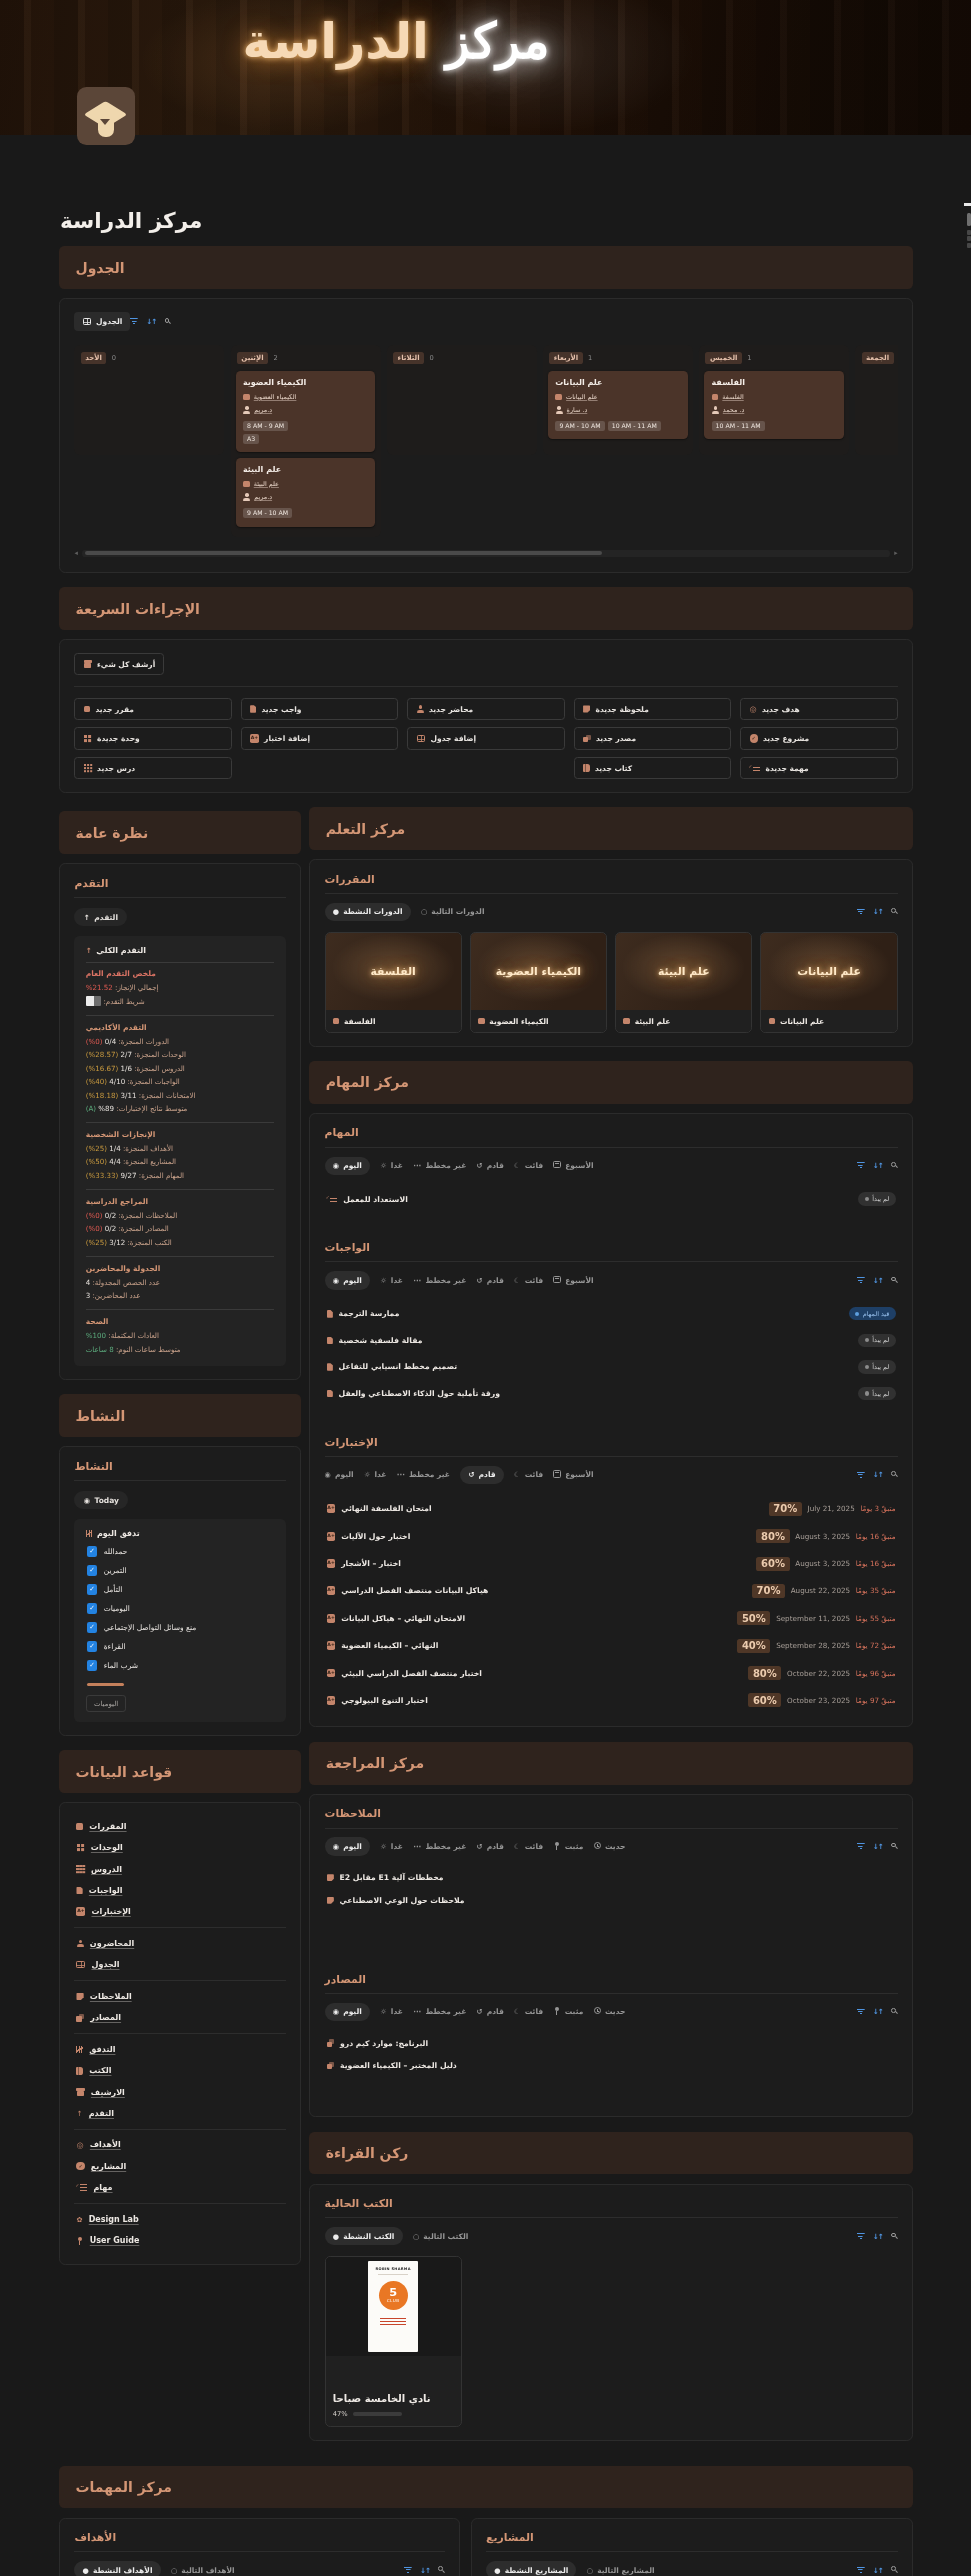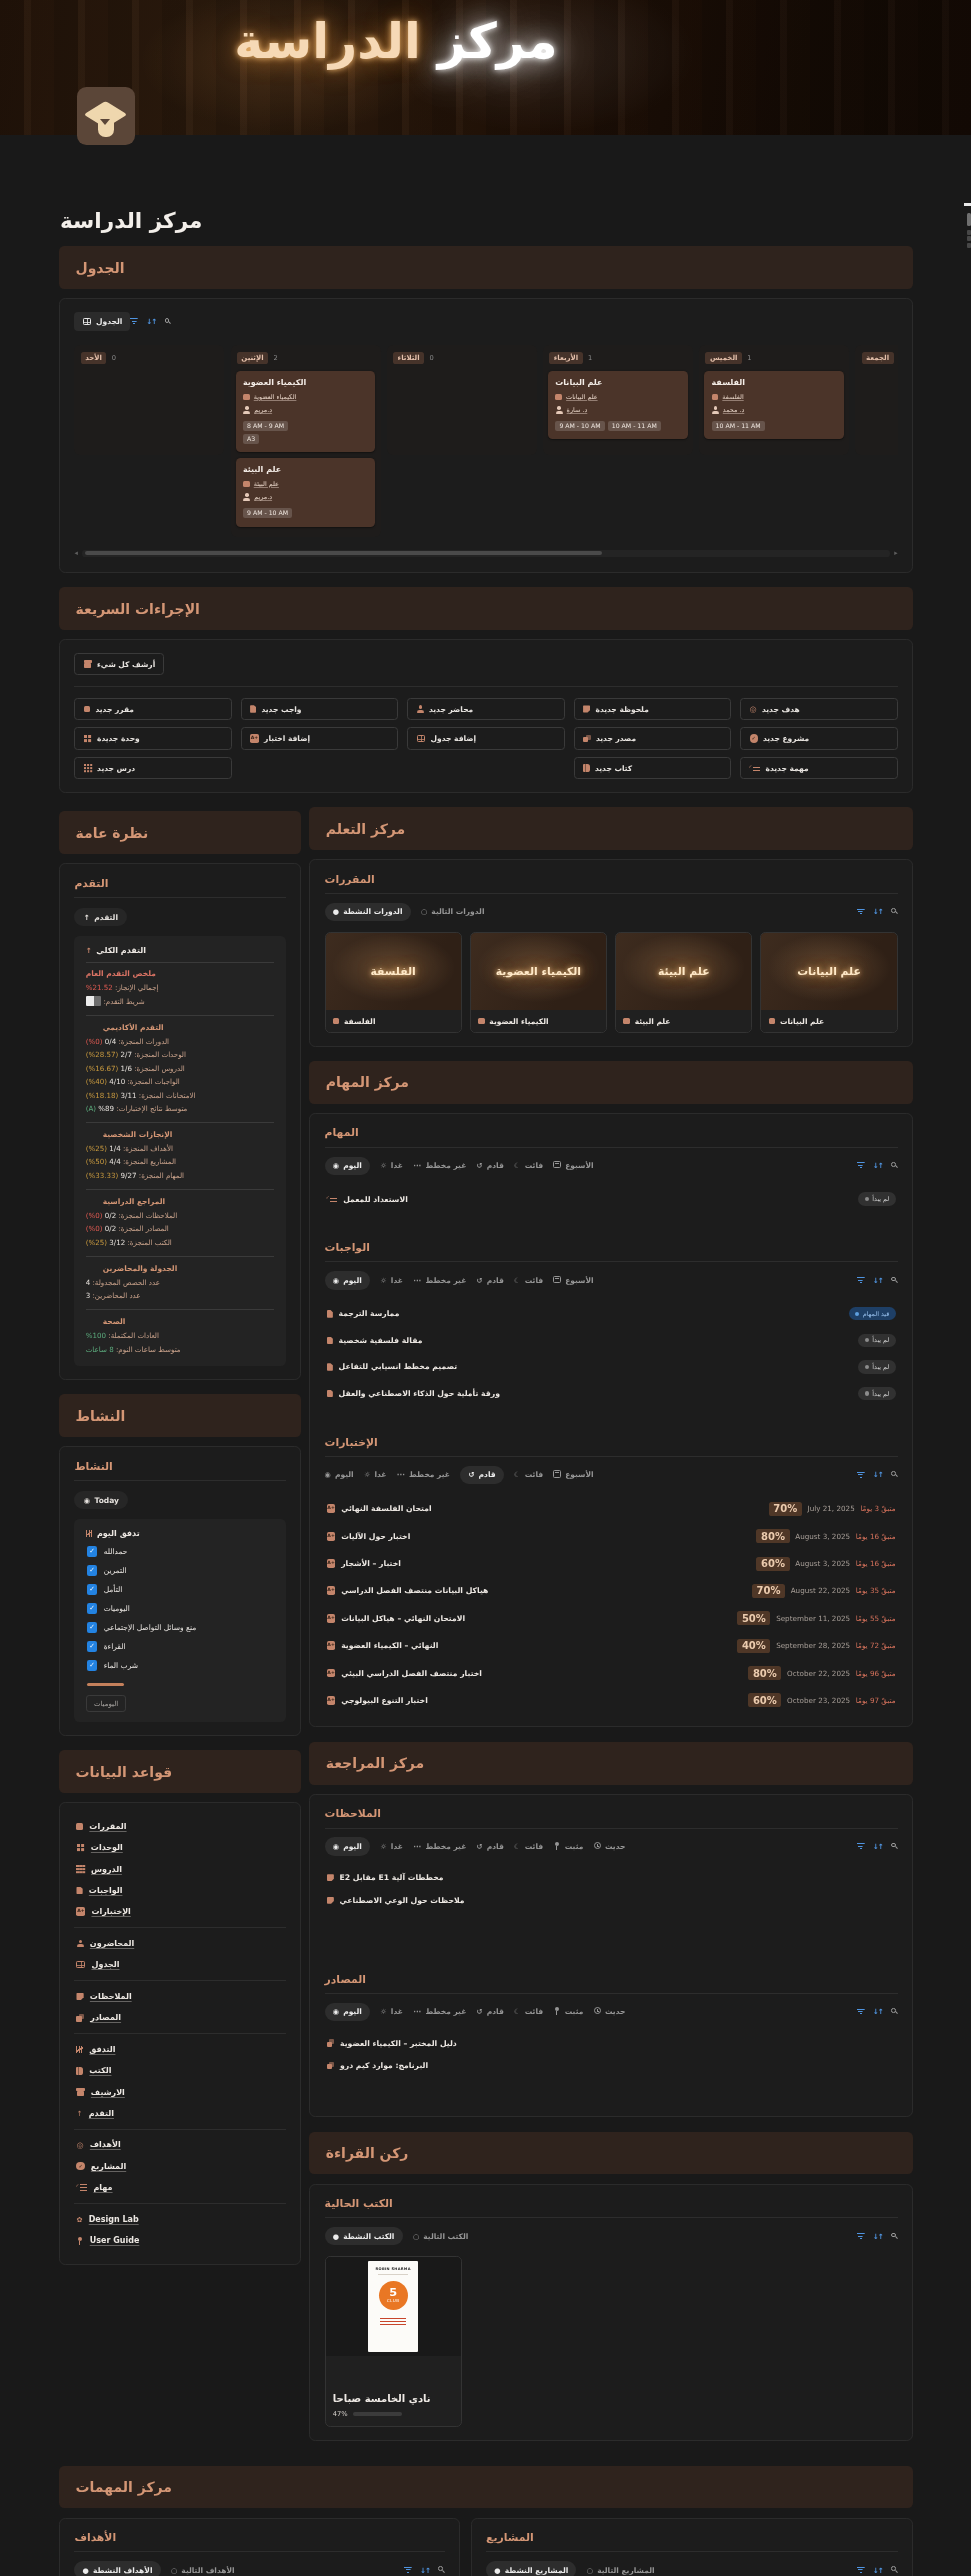--- a/index.html
+++ b/index.html
@@ -14,21 +14,21 @@
   
   .cover { position:relative; height:135px;
     background:
       repeating-linear-gradient(90deg, rgba(0,0,0,.22) 0 24px, rgba(255,255,255,.015) 24px 31px, rgba(0,0,0,.12) 31px 54px),
       radial-gradient(216px 103px at 30% 45%, rgba(255,170,90,.16), transparent 70%),
       radial-gradient(216px 113px at 56% 40%, rgba(255,255,255,.10), transparent 70%),
       linear-gradient(100deg,#27160a 0%,#2f1d0e 28%,#231207 55%,#170c05 82%,#140a04 100%);
   }
   .cover-text { position:absolute; left:185px; top:13.4px; width:422px; text-align:center;
     direction:rtl; font-size:49px; font-weight:800; letter-spacing:0.5px; white-space:nowrap; }
-  .cover-text .w-right { color:#FFFFFF; text-shadow:0 0 7.2px #fff, 0 0 24px rgba(255,255,255,.85), 0 0 46px rgba(255,255,255,.5); }
+  .cover-text .w-right { color:#FFFFFF; text-shadow:0 0 7.2px #fff, 0 0 24px rgba(255,255,255,.85), 0 0 46px rgba(255,255,255,.5);font-family:Liberation Serif, serif; }
   .cover-text .w-left  { color:#F6D9B6; text-shadow:0 0 6.2px rgba(255,196,120,.95), 0 0 23px rgba(255,160,60,.65); }
 
   .page-icon { position:relative; width:58px; height:58px; margin:-48px 0 0 18px;
     background:#5B4638; border-radius:9.3px; }
   .cap-diamond { position:absolute; top:12.4px; left:13.4px; width:31px; height:31px;
     background:#EFD7AE; border-radius:4.1px; transform:rotate(45deg) ; transform-origin:center; scale:1 .62; }
   .cap-base { position:absolute; top:32px; left:21px; width:15.5px; height:17.5px; background:#EFD7AE;
     border-radius:0 0 7.2px 7.2px; }
   .cap-base::after { content:""; position:absolute; top:-0.5px; left:2.1px; width:0; height:0;
     border-left:5.7px solid transparent; border-right:5.7px solid transparent; border-top:6.2px solid #5B4638; }
@@ -137,21 +137,21 @@
   .col-left { flex:0 0 242px; min-width:0; }
   .col-right { flex:1; min-width:0; }
 
   
   .toggle-pill { display:inline-flex; align-items:center; gap:4.6px; background:#262626; border-radius:10.3px;
     padding:4.6px 9.3px; color:#E6E2DE; font-size:7.5px; font-weight:700; margin:2.1px 0 9.3px; }
   .inner-card { background:#232323; border-radius:5.2px; padding:10.3px 11.3px; }
   .inner-head { display:flex; align-items:center; gap:4.6px; color:#ECE7E2; font-size:8px; font-weight:700; margin-bottom:4.1px; }
   .pdiv { border-top:0.5px solid #3A3A3A; margin:6.7px 0; }
   .ptitle { font-size:7.5px; font-weight:700; margin:2.1px 0 3.1px; direction:rtl; text-align:left; }
-  .ptitle.peach { color:#D49675;margin-left:17px; } .ptitle.red { color:#DC7465; }
+  .ptitle.peach { color:#D49675; } .ptitle.red { color:#DC7465; }
   .pline { direction:rtl; text-align:left; font-size:7.1px; line-height:1.9; }
   .plabel { color:#C9A28B; }
   .pv-white { color:#E6E1DC; } .pv-red { color:#E05A52; } .pv-yellow { color:#C99A3F; } .pv-green { color:#5CAB7D; }
   .pbar { display:inline-block; width:15.5px; height:10.3px; vertical-align:-2.6px; border-radius:1px;
     background:linear-gradient(90deg,#ECECEC 0 55%, #6E6E6E 55% 100%); }
 
   
   .habit-row { display:flex; align-items:center; gap:6.2px; padding:4.1px 1px; }
   .cbx { width:10.8px; height:10.8px; border-radius:2.1px; background:#2383E2; color:#fff; font-size:6.7px;
     display:inline-flex; align-items:center; justify-content:center; flex:none; }
@@ -1101,27 +1101,27 @@
               <span><span class="i i-filter"></span></span>
               <span class="ti ti-sort">↓↑</span>
               <span><span class="i i-search"></span></span>
             </span>
           </div>
         <div id="sources-rows" style="min-height:72px">
             <div class="lrow">
               <span class="ic">
                 <span class="i i-copy"></span>
               </span>
+              <span class="name ar">البرنامج: موارد كيم درو</span>
+            </div>
+            <div class="lrow">
+              <span class="ic">
+                <span class="i i-copy"></span>
+              </span>
               <span class="name ar">دليل المختبر – الكيمياء العضوية</span>
-            </div>
-            <div class="lrow">
-              <span class="ic">
-                <span class="i i-copy"></span>
-              </span>
-              <span class="name ar">البرنامج: موارد كيم درو</span>
             </div>
           </div>
       </div>
 
       <div class="callout ar">ركن القراءة</div>
       <div class="card">
         <h3 class="ar">الكتب الحالية</h3>
         <div class="tabs" id="books-tabs">
             <span class="tab active">
               <span><span class="ti ti-dotf">●</span></span>

